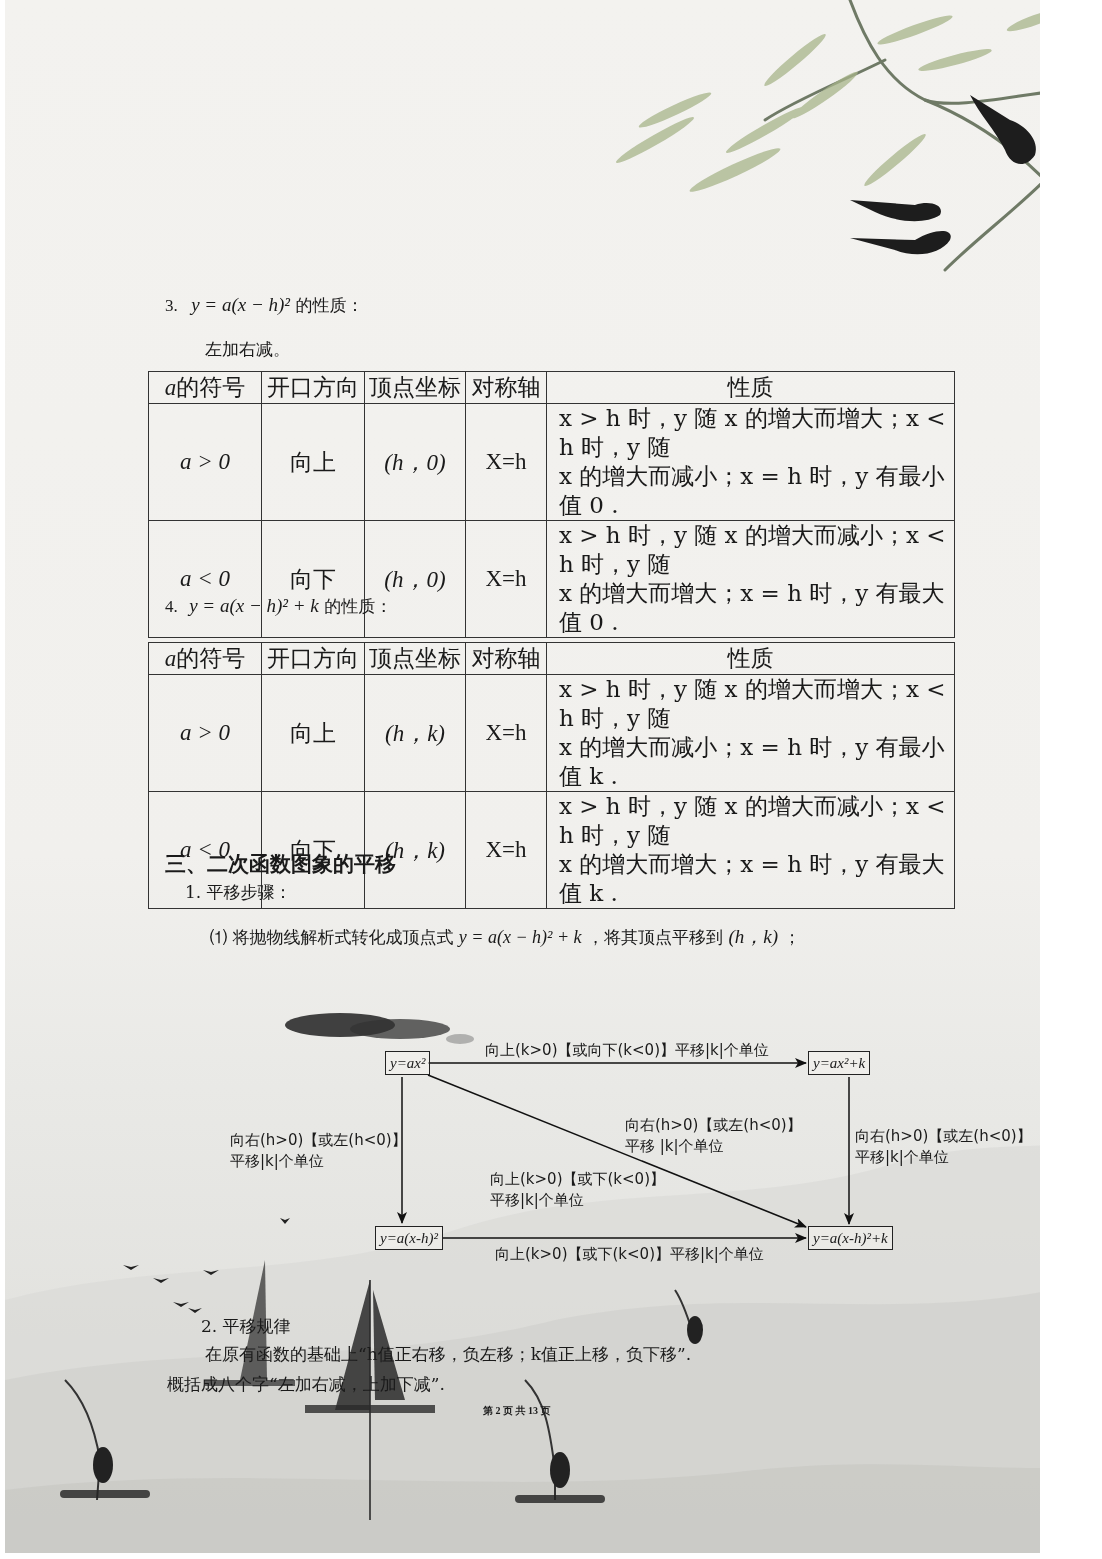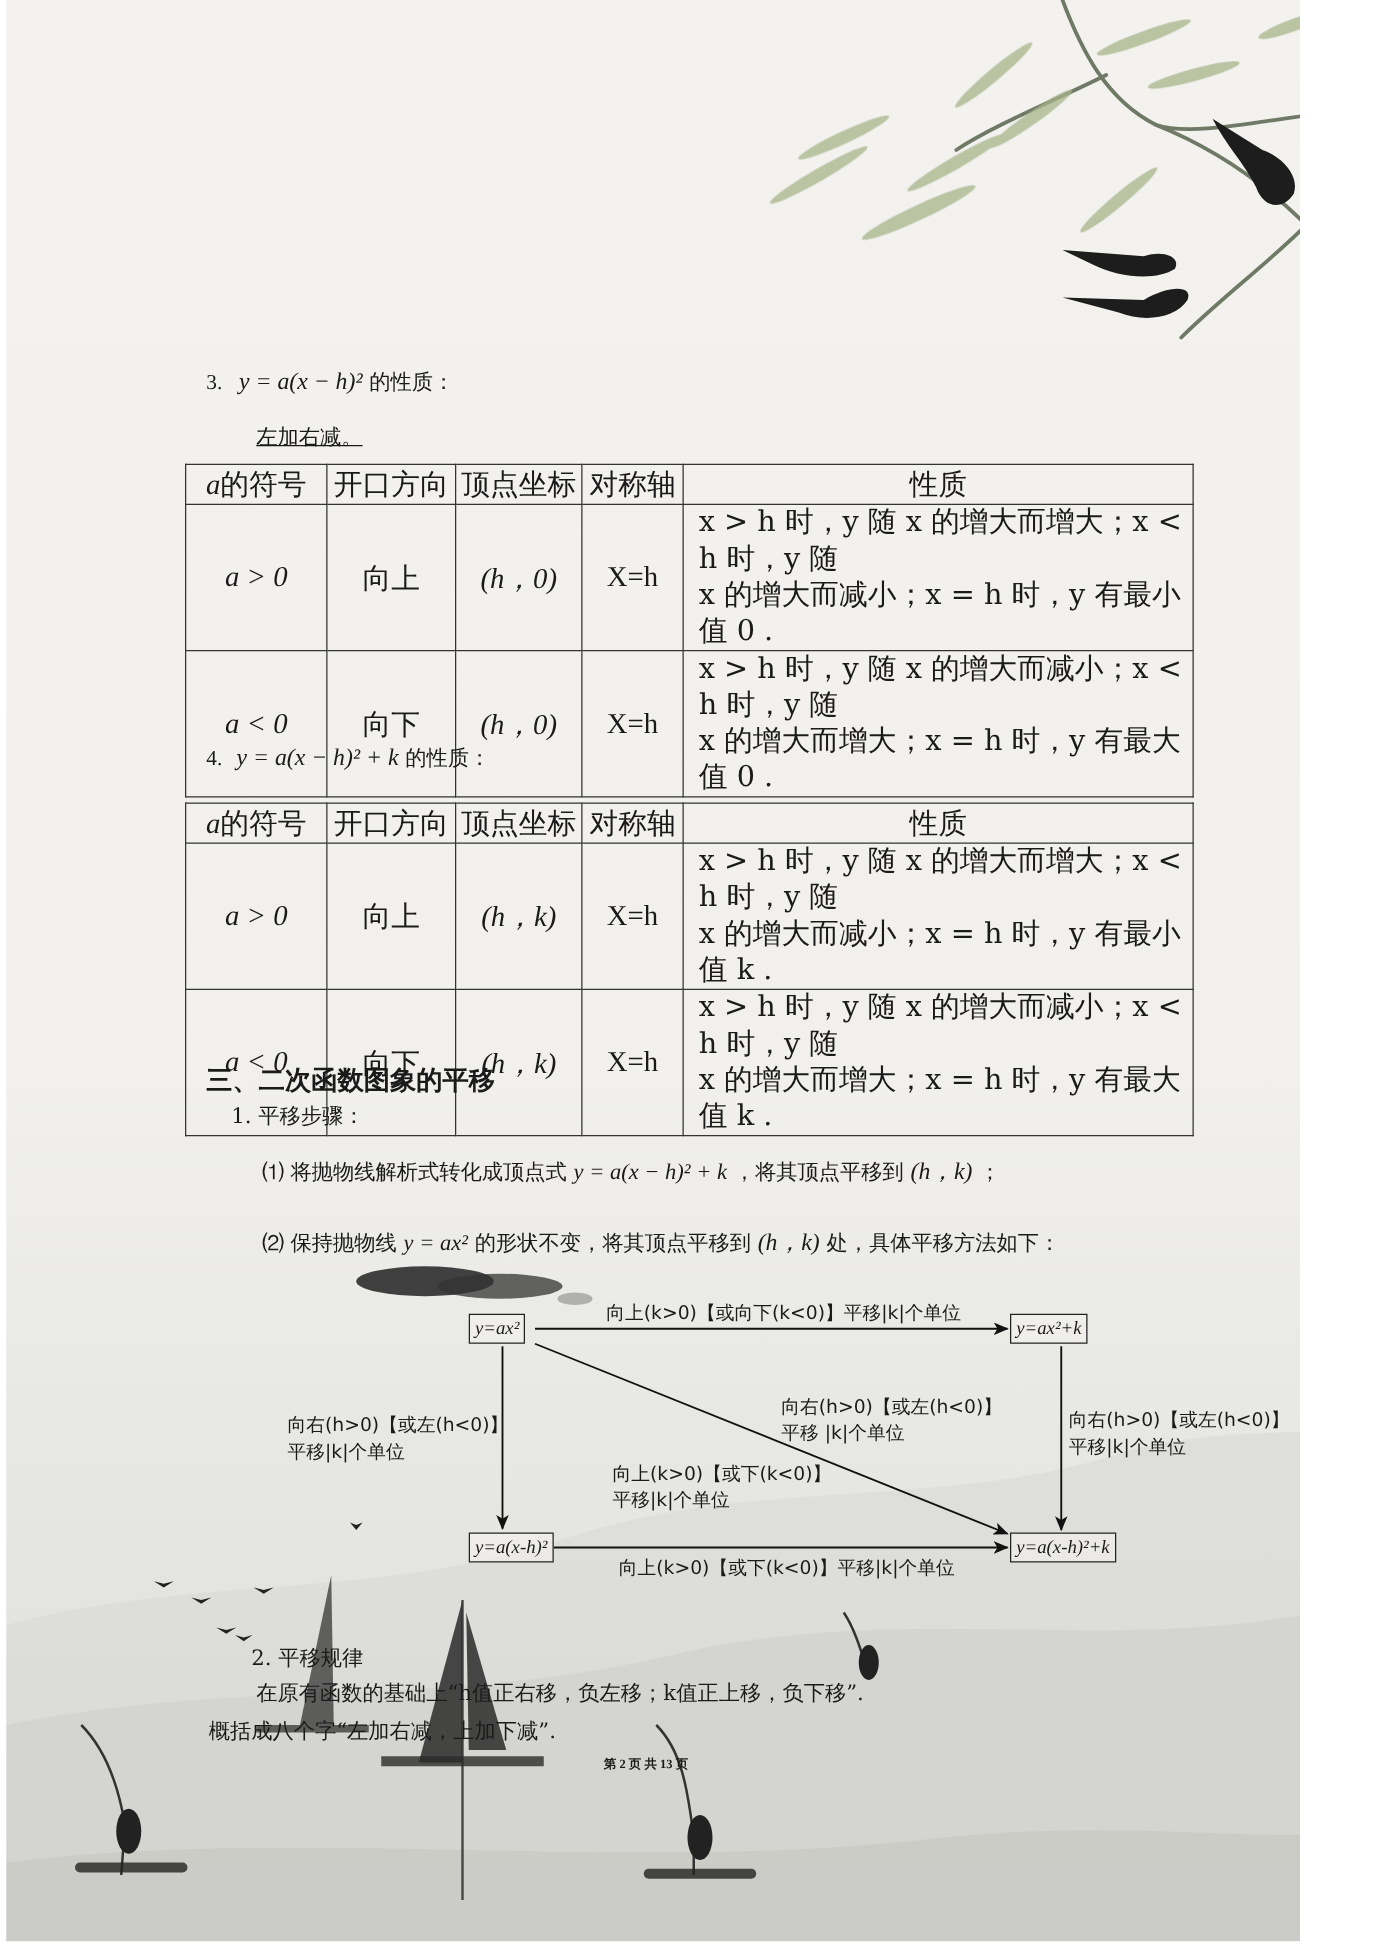--- a/index.html
+++ b/index.html
@@ -89,21 +89,21 @@
       <path d="M183 228 l7 5 l7 -5 l-7 2z"></path>
       <path d="M275 138 l5 6 l5 -6 l-5 2z"></path>
     </g>
   </svg>
 
   <div class="txt" style="left:160px;top:294px;">
     <span class="rm">3.</span>
     <span class="m" style="font-size:19px;margin-left:8px;">y = a(x − h)²</span>
     <span>的性质：</span>
   </div>
-  <div class="txt" style="left:200px;top:338px;text-decoration:underline;">左加右减。</div>
+  <div class="txt" style="left:200px;top:338px;">左加右减。</div>
 
   <table class="props" style="left:143px;top:371px;width:807px;">
     <tbody>
         <tr style="height:30px;">
       <td style="width:112px;"><span class="m">a</span>的符号</td>
       <td style="width:102px;">开口方向</td>
       <td style="width:100px;">顶点坐标</td>
       <td style="width:80px;">对称轴</td>
       <td>性质</td>
     </tr>
@@ -172,44 +172,37 @@
   <div class="txt" style="left:180px;top:881px;">1. 平移步骤：</div>
 
   <div class="txt" style="left:205px;top:924px;">
     <span>⑴ 将抛物线解析式转化成顶点式</span>
     <span class="m" style="font-size:18px;">y = a(x − h)² + k</span>
     <span>，将其顶点平移到</span>
     <span class="m" style="font-size:19px;">(h，k)</span>
     <span>；</span>
   </div>
 
-  <div class="txt" style="left:205px;top:981px;">
-    <span>⑵ 保持抛物线</span>
-    <span class="m" style="font-size:18px;">y = ax²</span>
-    <span>的形状不变，将其顶点平移到</span>
-    <span class="m" style="font-size:19px;">(h，k)</span>
-    <span>处，具体平移方法如下：</span>
-  </div>
 
   <svg class="deco" style="left:0;top:0;" width="1092" height="1300" viewBox="0 0 1092 1300">
     <defs>
       <marker id="ah" markerWidth="12" markerHeight="10" refX="11" refY="5" orient="auto" markerUnits="userSpaceOnUse">
         <path d="M0 0 L12 5 L0 10 L3 5Z" fill="#111"></path>
       </marker>
     </defs>
     <g stroke="#111" stroke-width="1.5" fill="none">
       <line x1="423" y1="1063" x2="801" y2="1063" marker-end="url(#ah)"></line>
       <line x1="397" y1="1077" x2="397" y2="1223" marker-end="url(#ah)"></line>
       <line x1="423" y1="1075" x2="801" y2="1227" marker-end="url(#ah)"></line>
       <line x1="844" y1="1077" x2="844" y2="1224" marker-end="url(#ah)"></line>
       <line x1="438" y1="1238" x2="801" y2="1238" marker-end="url(#ah)"></line>
     </g>
   </svg>
 
-  <div class="dbox" style="left:370px;top:1051px;">y=ax²</div>
+  <div class="dbox" style="left:380px;top:1051px;">y=ax²</div>
   <div class="dbox" style="left:803px;top:1051px;">y=ax²+k</div>
   <div class="dbox" style="left:370px;top:1226px;">y=a(x-h)²</div>
   <div class="dbox" style="left:803px;top:1226px;">y=a(x-h)²+k</div>
 
   <div class="dlab" style="left:480px;top:1040px;">向上(k&gt;0)【或向下(k&lt;0)】平移|k|个单位</div>
   <div class="dlab" style="left:225px;top:1130px;">
     <div>向右(h&gt;0)【或左(h&lt;0)】</div>
     <div>平移|k|个单位</div>
   </div>
   <div class="dlab" style="left:620px;top:1115px;">

